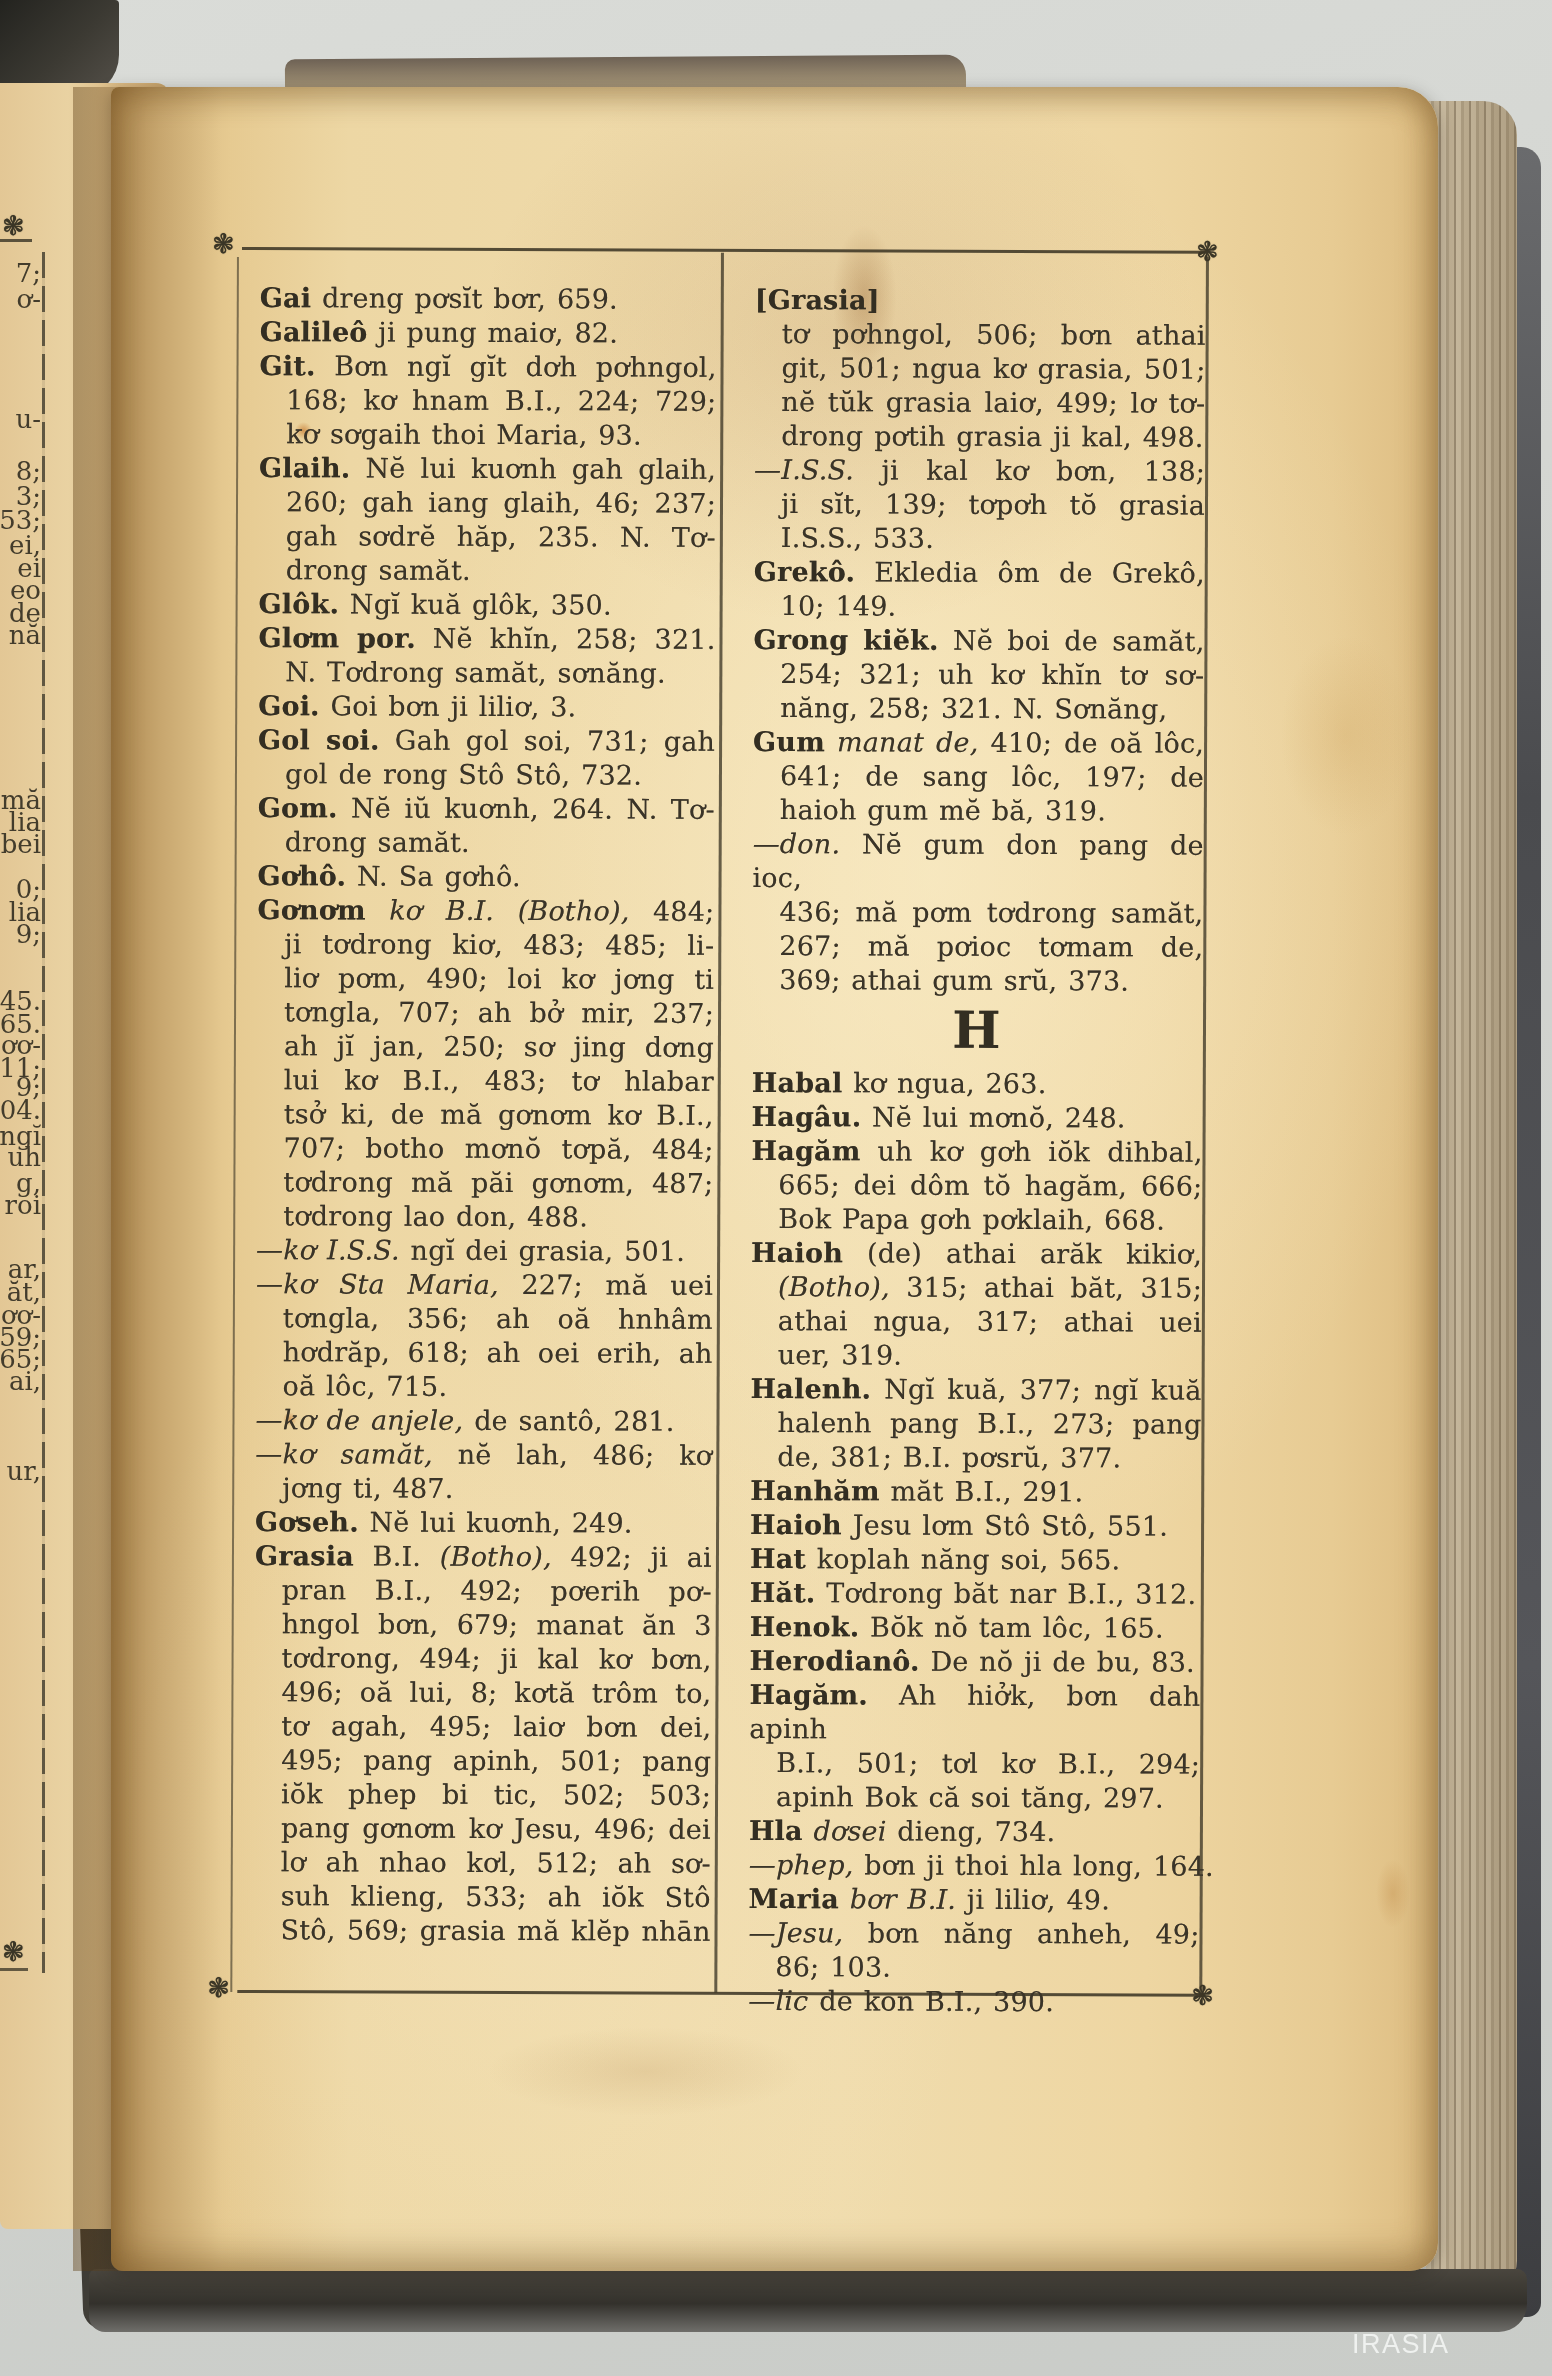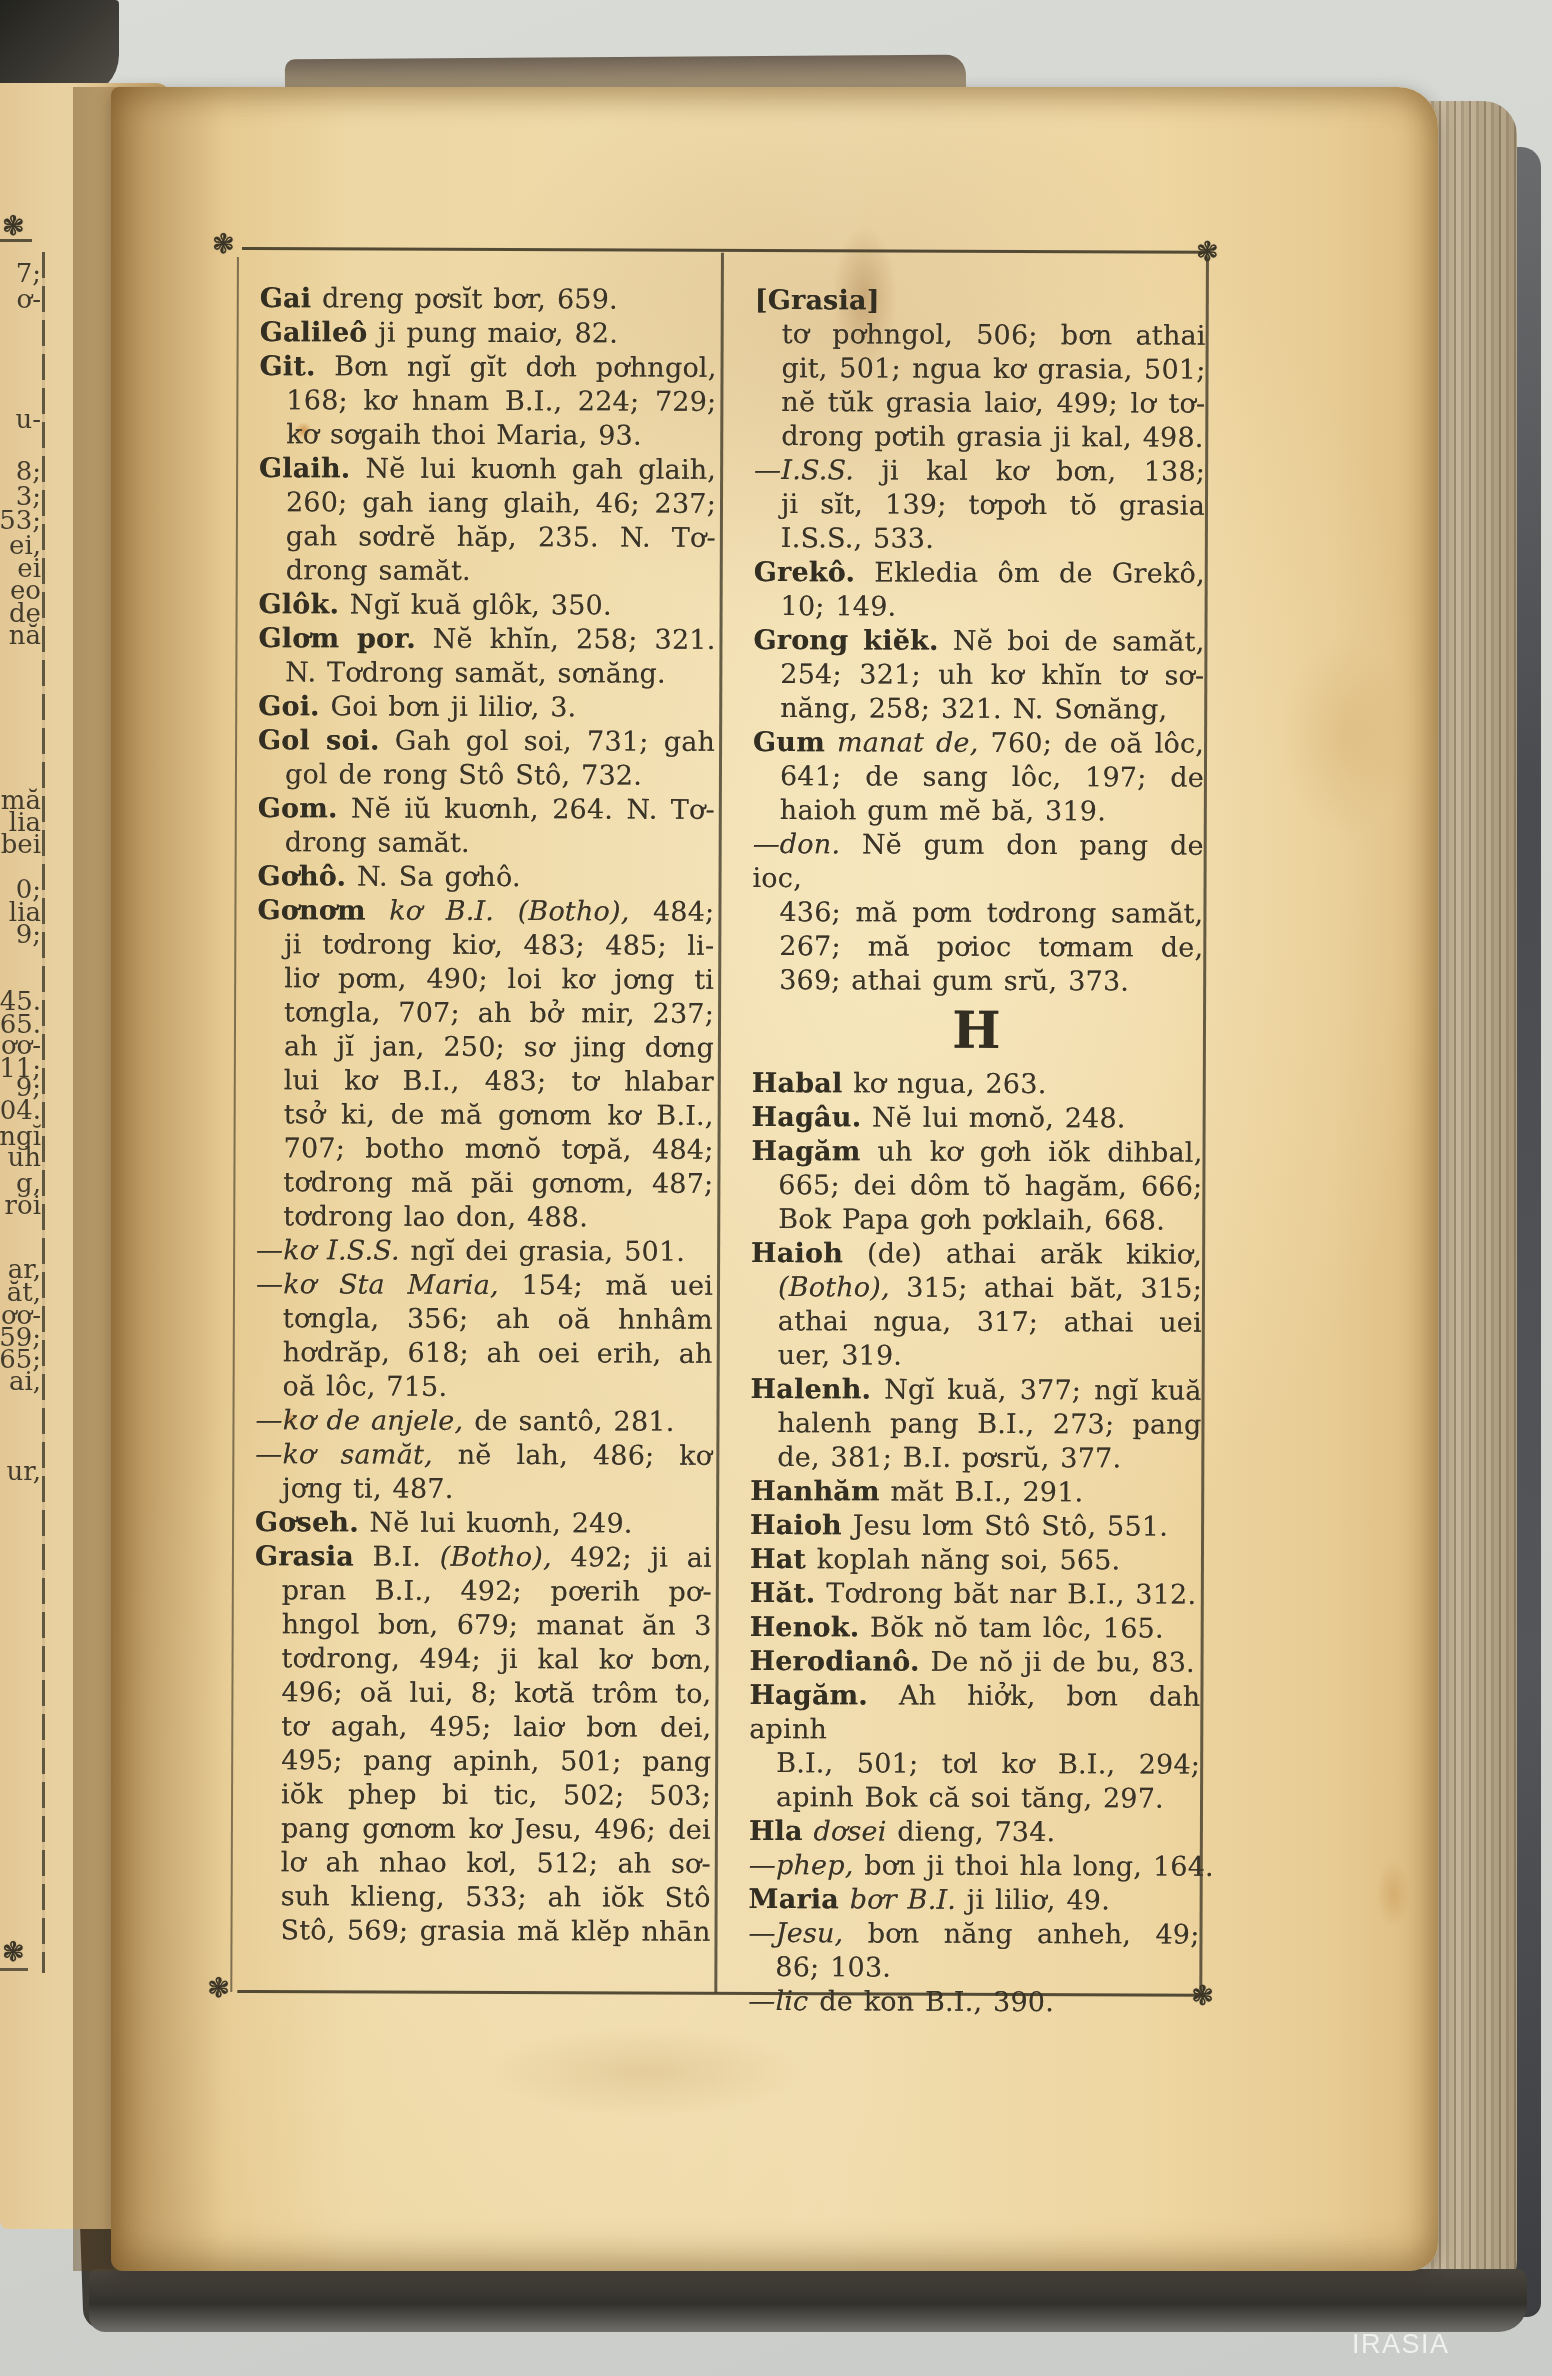--- a/index.html
+++ b/index.html
@@ -188,21 +188,21 @@
           <div class="line c just"><span>ji tơdrong kiơ, 483; 485; li-</span></div>
           <div class="line c just"><span>liơ pơm, 490; loi kơ jơng ti</span></div>
           <div class="line c just"><span>tơngla, 707; ah bở mir, 237;</span></div>
           <div class="line c just"><span>ah jĭ jan, 250; sơ jing dơng</span></div>
           <div class="line c just"><span>lui kơ B.I., 483; tơ hlabar</span></div>
           <div class="line c just"><span>tsở ki, de mă gơnơm kơ B.I.,</span></div>
           <div class="line c just"><span>707; botho mơnŏ tơpă, 484;</span></div>
           <div class="line c just"><span>tơdrong mă păi gơnơm, 487;</span></div>
           <div class="line c"><span>tơdrong lao don, 488.</span></div>
           <div class="line"><span class="it">—kơ I.S.S.</span><span> ngĭ dei grasia, 501.</span></div>
-          <div class="line just"><span class="it">—kơ Sta Maria,</span><span> 154; mă uei</span></div>
+          <div class="line just"><span class="it">—kơ Sta Maria,</span><span> 227; mă uei</span></div>
           <div class="line c just"><span>tơngla, 356; ah oă hnhâm</span></div>
           <div class="line c just"><span>hơdrăp, 618; ah oei erih, ah</span></div>
           <div class="line c"><span>oă lôc, 715.</span></div>
           <div class="line"><span class="it">—kơ de anjele,</span><span> de santô, 281.</span></div>
           <div class="line just"><span class="it">—kơ samăt,</span><span> nĕ lah, 486; kơ</span></div>
           <div class="line c"><span>jơng ti, 487.</span></div>
           <div class="line"><span class="b">Gơseh.</span><span> Nĕ lui kuơnh, 249.</span></div>
           <div class="line just"><span class="b">Grasia</span><span> B.I. </span><span class="it">(Botho),</span><span> 492; ji ai</span></div>
           <div class="line c just"><span>pran B.I., 492; pơerih pơ-</span></div>
           <div class="line c just"><span>hngol bơn, 679; manat ăn 3</span></div>
@@ -223,21 +223,21 @@
           <div class="line c just"><span>nĕ tŭk grasia laiơ, 499; lơ tơ-</span></div>
           <div class="line c"><span>drong pơtih grasia ji kal, 498.</span></div>
           <div class="line just"><span class="it">—I.S.S.</span><span> ji kal kơ bơn, 138;</span></div>
           <div class="line c just"><span>ji sĭt, 139; tơpơh tŏ grasia</span></div>
           <div class="line c"><span>I.S.S., 533.</span></div>
           <div class="line just"><span class="b">Grekô.</span><span> Ekledia ôm de Grekô,</span></div>
           <div class="line c"><span>10; 149.</span></div>
           <div class="line just"><span class="b">Grong kiĕk.</span><span> Nĕ boi de samăt,</span></div>
           <div class="line c just"><span>254; 321; uh kơ khĭn tơ sơ-</span></div>
           <div class="line c"><span>năng, 258; 321. N. Sơnăng,</span></div>
-          <div class="line just"><span class="b">Gum</span><span class="it"> manat de,</span><span> 760; de oă lôc,</span></div>
+          <div class="line just"><span class="b">Gum</span><span class="it"> manat de,</span><span> 410; de oă lôc,</span></div>
           <div class="line c just"><span>641; de sang lôc, 197; de</span></div>
           <div class="line c"><span>haioh gum mĕ bă, 319.</span></div>
           <div class="line just"><span class="it">—don.</span><span> Nĕ gum don pang de ioc,</span></div>
           <div class="line c just"><span>436; mă pơm tơdrong samăt,</span></div>
           <div class="line c just"><span>267; mă pơioc tơmam de,</span></div>
           <div class="line c"><span>369; athai gum srŭ, 373.</span></div>
           <div class="line h"><span class="b">H</span></div>
           <div class="line"><span class="b">Habal</span><span> kơ ngua, 263.</span></div>
           <div class="line"><span class="b">Hagâu.</span><span> Nĕ lui mơnŏ, 248.</span></div>
           <div class="line just"><span class="b">Hagăm</span><span> uh kơ gơh iŏk dihbal,</span></div>

